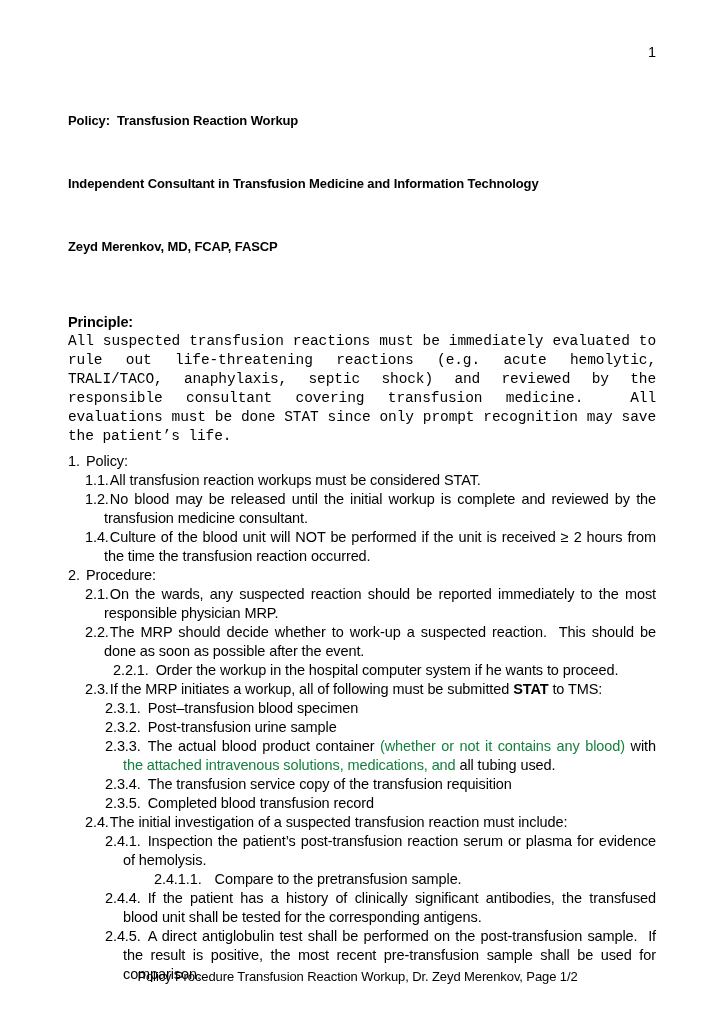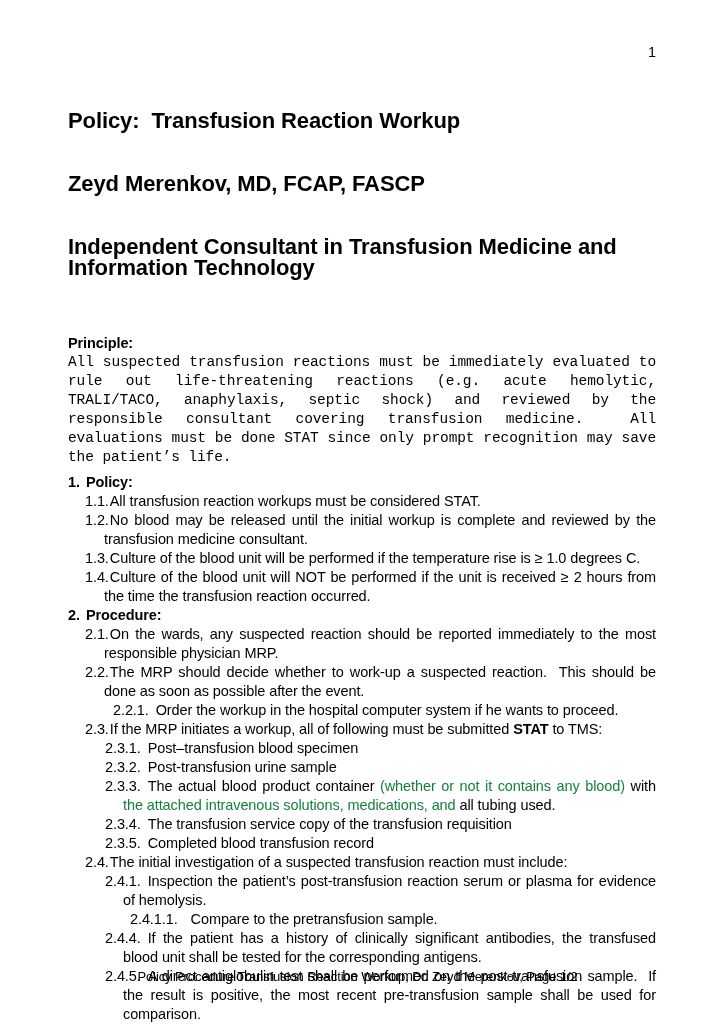--- a/index.html
+++ b/index.html
@@ -16,78 +16,77 @@
     overflow:hidden;
   }
   .pagenum{
     position:absolute;top:43px;left:68px;width:588px;
     text-align:right;
   }
   .content{
     position:absolute;left:68px;top:68px;width:588px;
   }
   .title-block{
-    font-weight:bold;font-size:22px;line-height:21px;
+    font-weight:bold;font-size:13px;line-height:21px;
     white-space:pre-wrap;
   }
   .principle{margin-top:14px;}
   .principle .h{font-weight:bold;}
   .principle .b{
     margin:0;text-align:justify;white-space:pre-wrap;font-family:Liberation Mono, monospace;
   }
   .list{margin-top:6px;}
   .li{white-space:pre-wrap;}
   .li.just{text-align:justify;}
-  .lvl1{padding-left:19px;text-indent:-19px;font-weight:bold;}
+  .lvl1{padding-left:19px;text-indent:-19px;font-weight:normal;}
   .lvl2{padding-left:36px;text-indent:-19px;}
   .lvl3{padding-left:55px;text-indent:-18px;}
   .lvl3b{padding-left:55px;text-indent:-10px;}
   .lvl4{padding-left:84px;text-indent:-22px;}
   .num{display:inline;}
   .lvl1 .num{margin-right:6px;}
   .lvl2 .num{margin-right:1px;}
   .lvl3 .num,.lvl3b .num{margin-right:7px;}
-  .lvl4 .num{margin-right:13px;}
+  .lvl4 .num{margin-right:13px;margin-left:24px;}
   .run-muted{color:#15803d;}
   b{font-weight:bold;}
   .footer{
     position:absolute;top:969px;left:0;width:715px;
     text-align:center;font-size:13px;line-height:16px;
     letter-spacing:-0.1px;
   }
 </style>
 </head>
 <body>
 
 <div class="page">
 
   <div class="pagenum">1</div>
 
   <div class="content">
 
     <div class="title-block">
       <div>Policy:  Transfusion Reaction Workup</div>
+      <div>Independent Consultant in Transfusion Medicine and Information Technology</div>
       <div>Zeyd Merenkov, MD, FCAP, FASCP</div>
-      <div>Independent Consultant in Transfusion Medicine and Information Technology</div>
     </div>
 
     <div class="principle">
       <div class="h">Principle:</div>
       <p class="b">All suspected transfusion reactions must be immediately evaluated to rule out life-threatening reactions (e.g. acute hemolytic, TRALI/TACO, anaphylaxis, septic shock) and reviewed by the responsible consultant covering transfusion medicine.  All evaluations must be done STAT since only prompt recognition may save the patient’s life.</p>
     </div>
 
     <div class="list">
 
       <div class="li lvl1"><span class="num">1.</span><span class="txt">Policy:</span></div>
 
       <div class="li lvl2"><span class="num">1.1.</span><span class="txt">All transfusion reaction workups must be considered STAT.</span></div>
 
       <div class="li lvl2 just"><span class="num">1.2.</span><span class="txt">No blood may be released until the initial workup is complete and reviewed by the transfusion medicine consultant.</span></div>
 
-      <div class="li lvl2 just"><span class="num">1.3.</span><span class="txt">Culture of the blood unit will be performed if the temperature rise is ≥ 1.0 degrees C.</span></div>
 
       <div class="li lvl2 just"><span class="num">1.4.</span><span class="txt">Culture of the blood unit will NOT be performed if the unit is received ≥ 2 hours from the time the transfusion reaction occurred.</span></div>
 
       <div class="li lvl1"><span class="num">2.</span><span class="txt">Procedure:</span></div>
 
       <div class="li lvl2 just"><span class="num">2.1.</span><span class="txt">On the wards, any suspected reaction should be reported immediately to the most responsible physician MRP.</span></div>
 
       <div class="li lvl2 just"><span class="num">2.2.</span><span class="txt">The MRP should decide whether to work-up a suspected reaction.  This should be done as soon as possible after the event.</span></div>
 
       <div class="li lvl3b"><span class="num">2.2.1.</span><span class="txt">Order the workup in the hospital computer system if he wants to proceed.</span></div>

